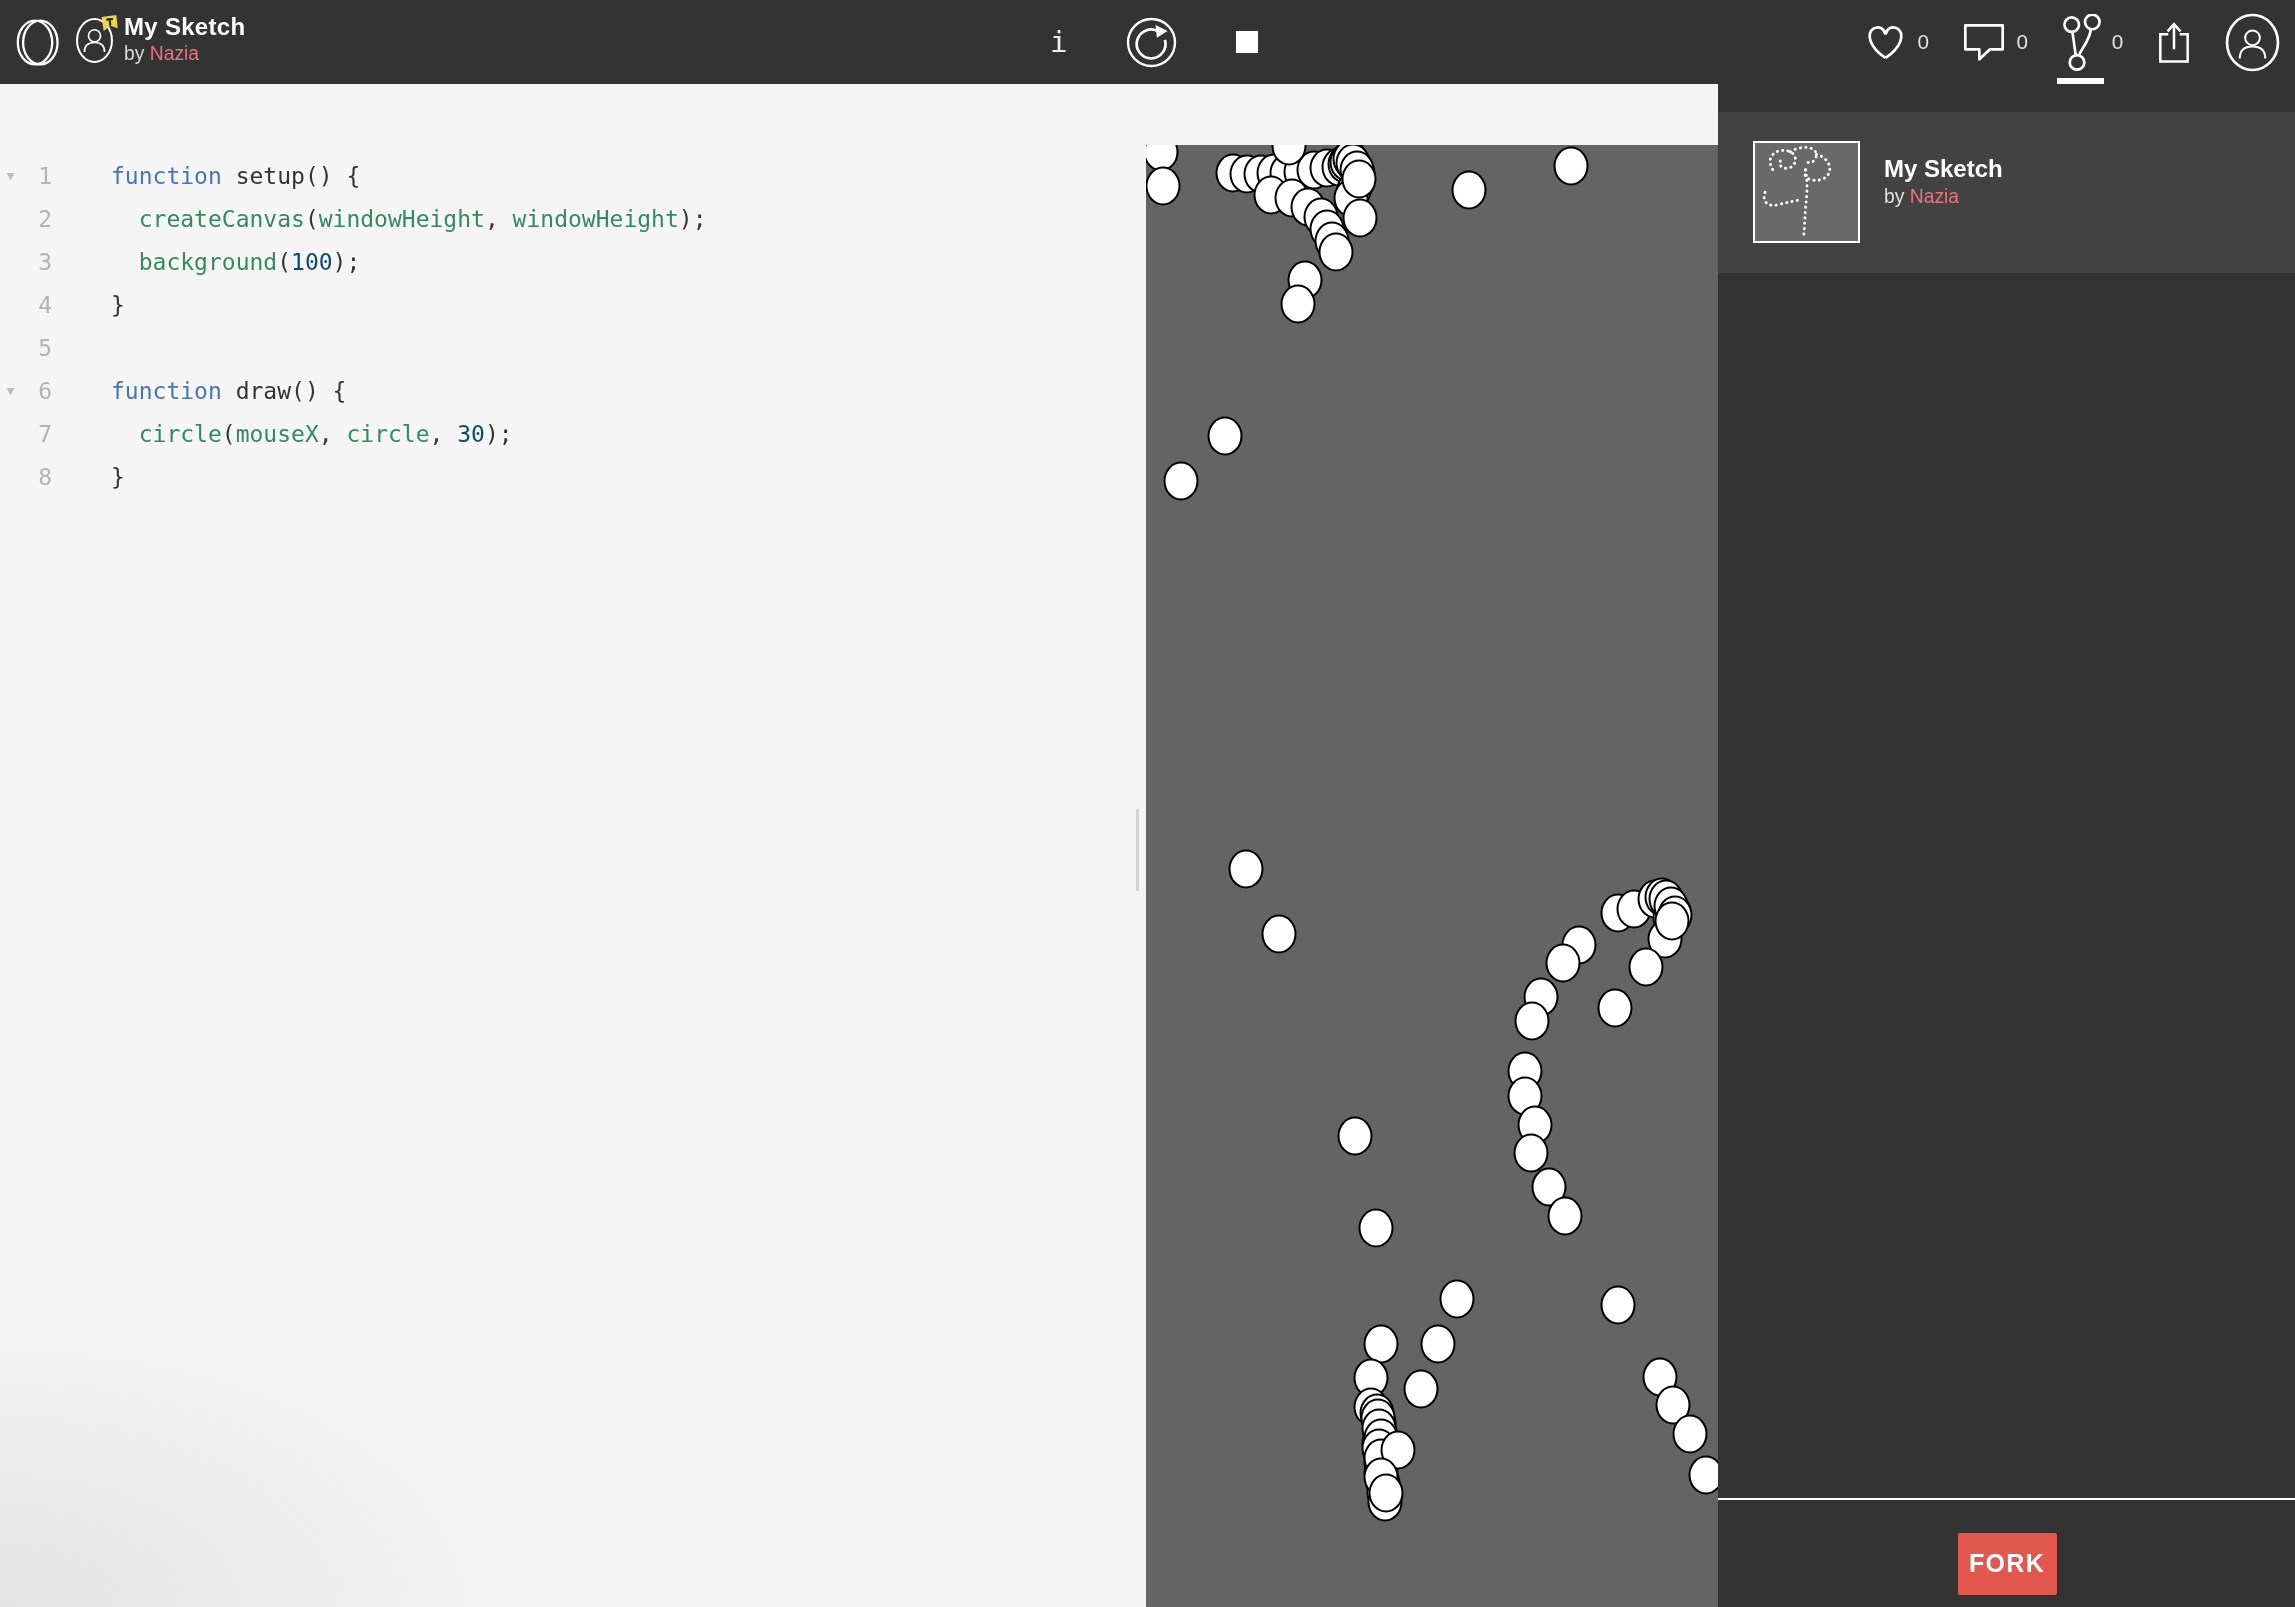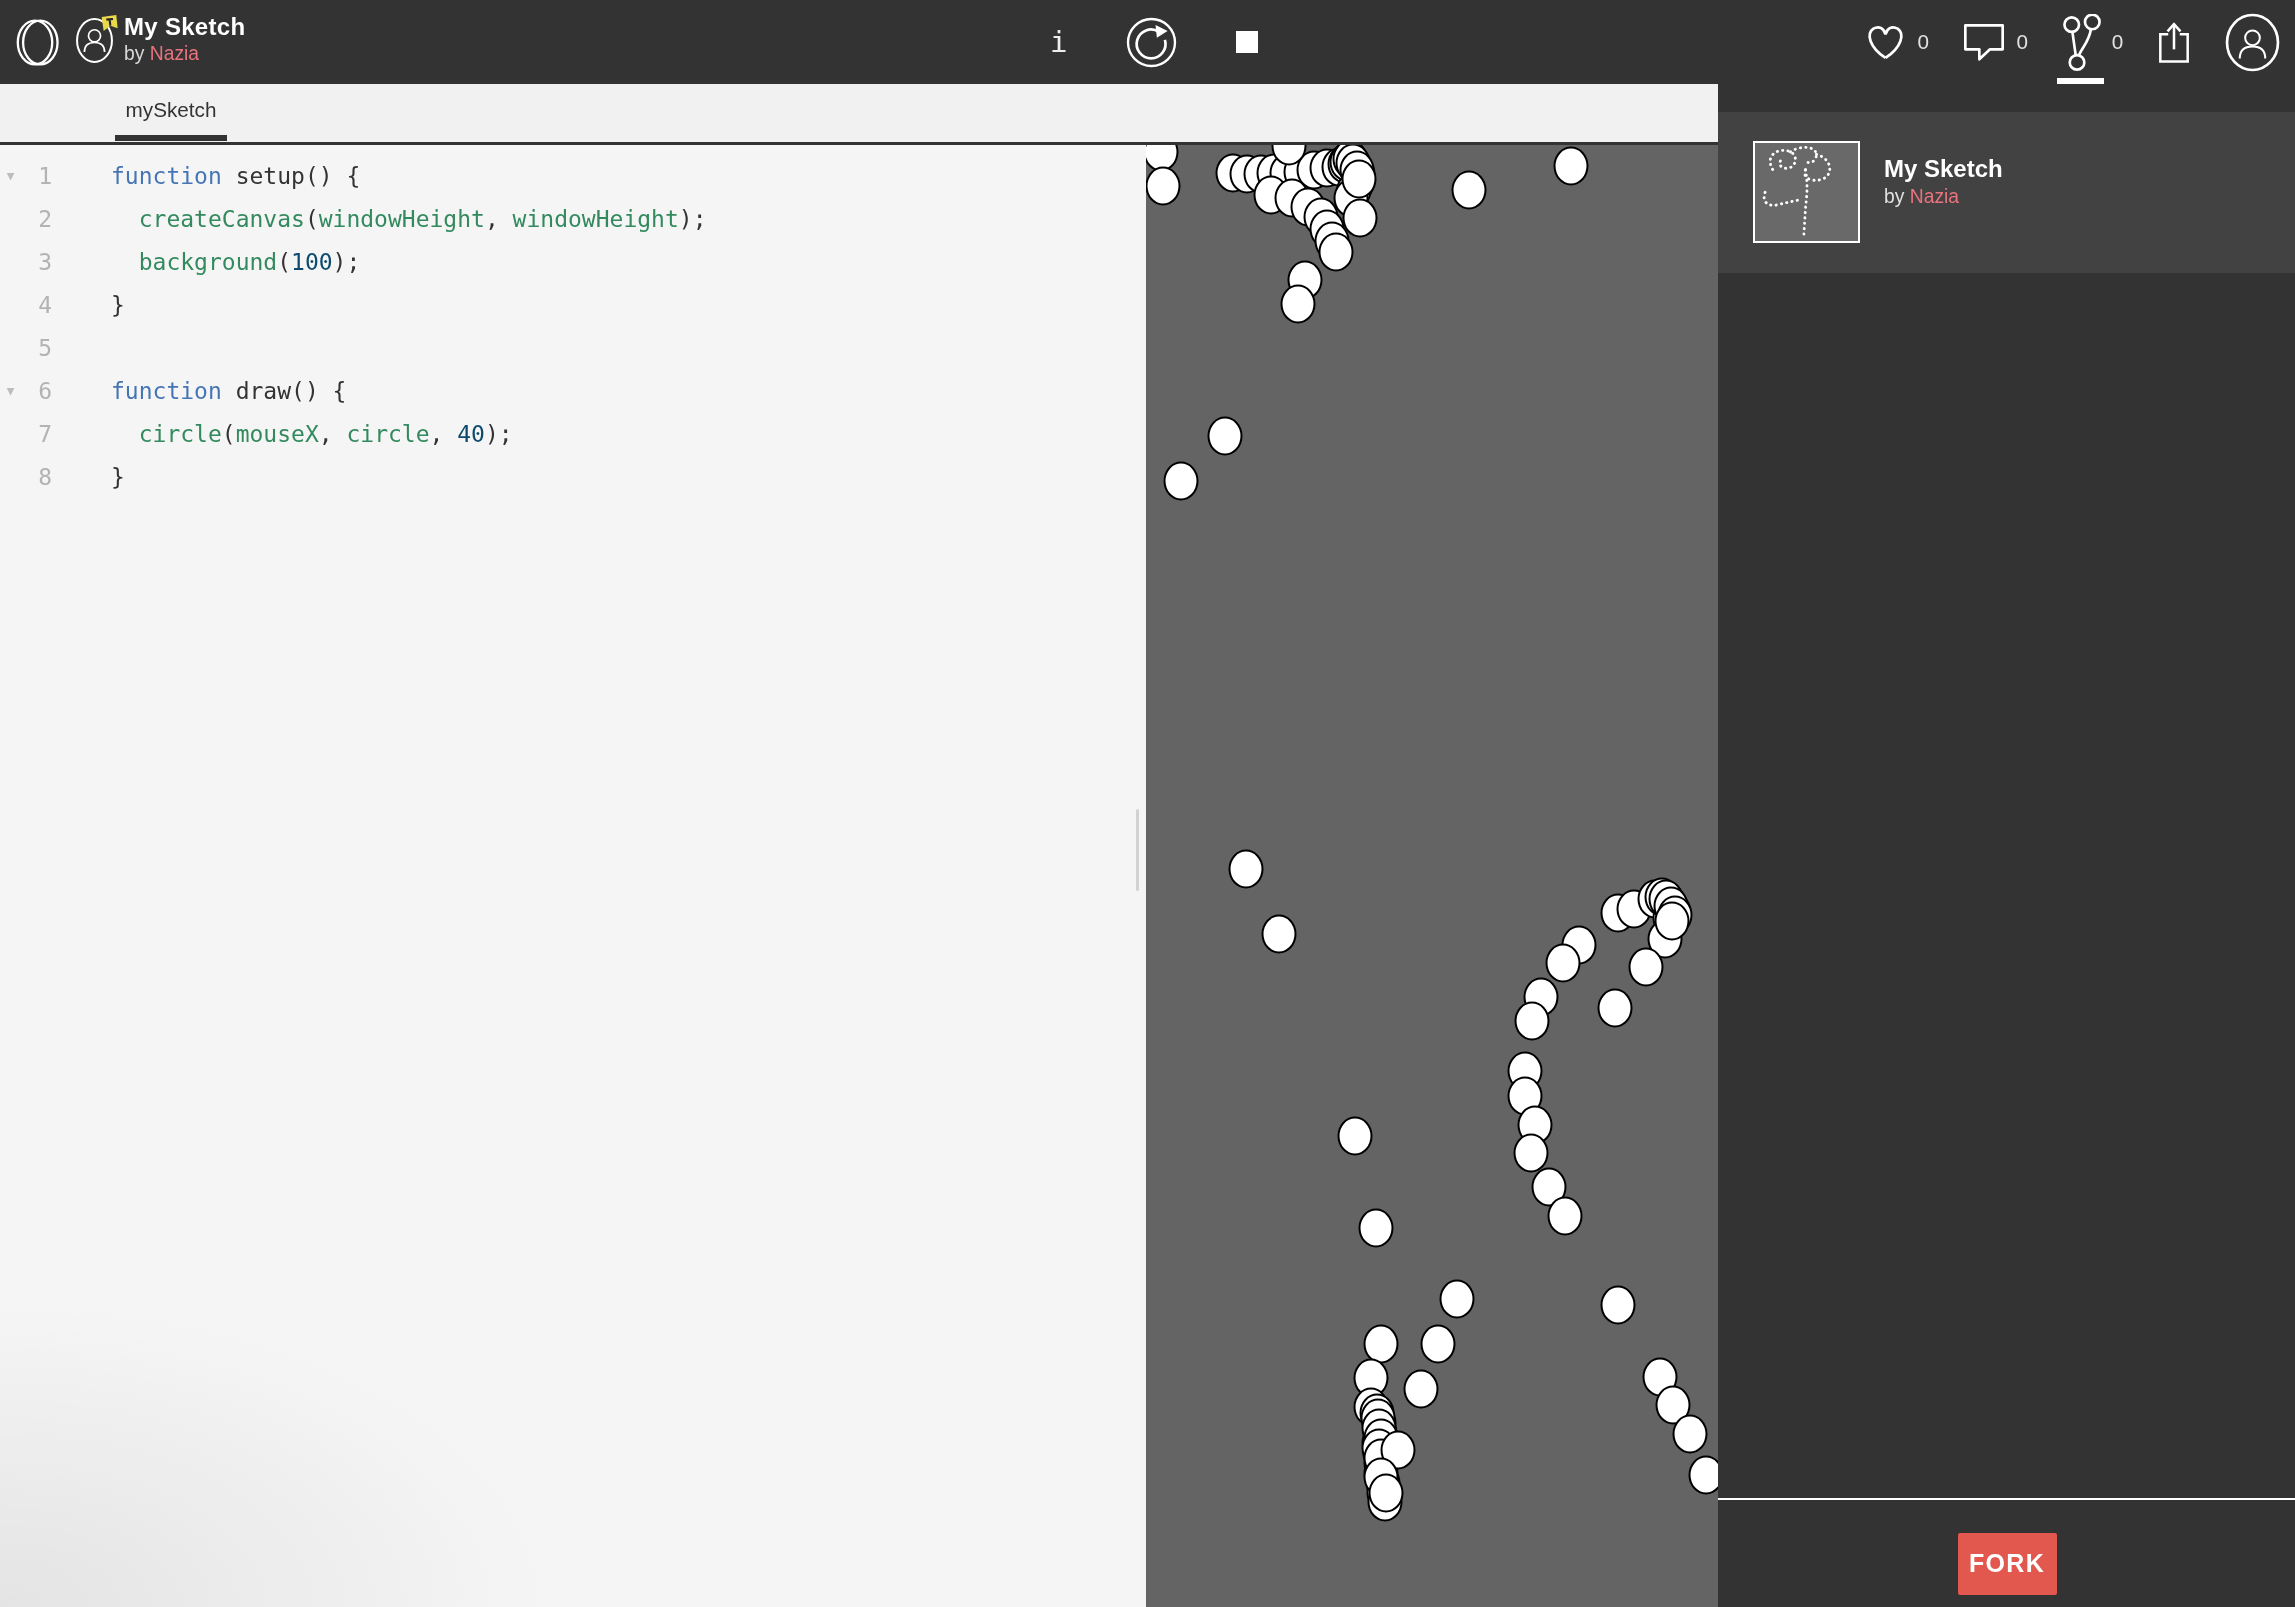--- a/index.html
+++ b/index.html
@@ -156,23 +156,20 @@
         <svg width="55" height="59" viewBox="0 0 82 88">
           <ellipse cx="41" cy="44" rx="38" ry="41" fill="none" stroke="#fff" stroke-width="4"></ellipse>
           <circle cx="41" cy="37" r="11" fill="none" stroke="#fff" stroke-width="3"></circle>
           <path d="M22,68 C22,54 30,50 41,50 C52,50 60,54 60,68" fill="none" stroke="#fff" stroke-width="3"></path>
         </svg>
       </div>
 
     </div>
   </div>
 
-  <div class="tabbar">
-    <div class="tab">mySketch</div>
-  </div>
 
   <div class="editor">
     <div class="codewrap">
         <div class="line">
           <div class="gutter">
             <span class="fold">▼</span>
             <span class="lnum">1</span>
           </div>
           <div class="codetext"><span class="tok-kw">function</span><span class="tok-pl"> </span><span class="tok-pl">setup</span><span class="tok-pl">() {</span></div>
         </div>
@@ -204,21 +201,21 @@
           <div class="gutter">
             <span class="fold">▼</span>
             <span class="lnum">6</span>
           </div>
           <div class="codetext"><span class="tok-kw">function</span><span class="tok-pl"> </span><span class="tok-pl">draw</span><span class="tok-pl">() {</span></div>
         </div>
         <div class="line">
           <div class="gutter">
             <span class="lnum">7</span>
           </div>
-          <div class="codetext"><span class="tok-pl">  </span><span class="tok-fn">circle</span><span class="tok-pl">(</span><span class="tok-fn">mouseX</span><span class="tok-pl">, </span><span class="tok-fn">circle</span><span class="tok-pl">, </span><span class="tok-num">40</span><span class="tok-pl">);</span></div>
+          <div class="codetext"><span class="tok-pl">  </span><span class="tok-fn">circle</span><span class="tok-pl">(</span><span class="tok-fn">mouseX</span><span class="tok-pl">, </span><span class="tok-fn">circle</span><span class="tok-pl">, </span><span class="tok-num">30</span><span class="tok-pl">);</span></div>
         </div>
         <div class="line">
           <div class="gutter">
             <span class="lnum">8</span>
           </div>
           <div class="codetext"><span class="tok-pl">}</span></div>
         </div>
       </div>
     <div class="scroll-thumb"></div>
   </div>

